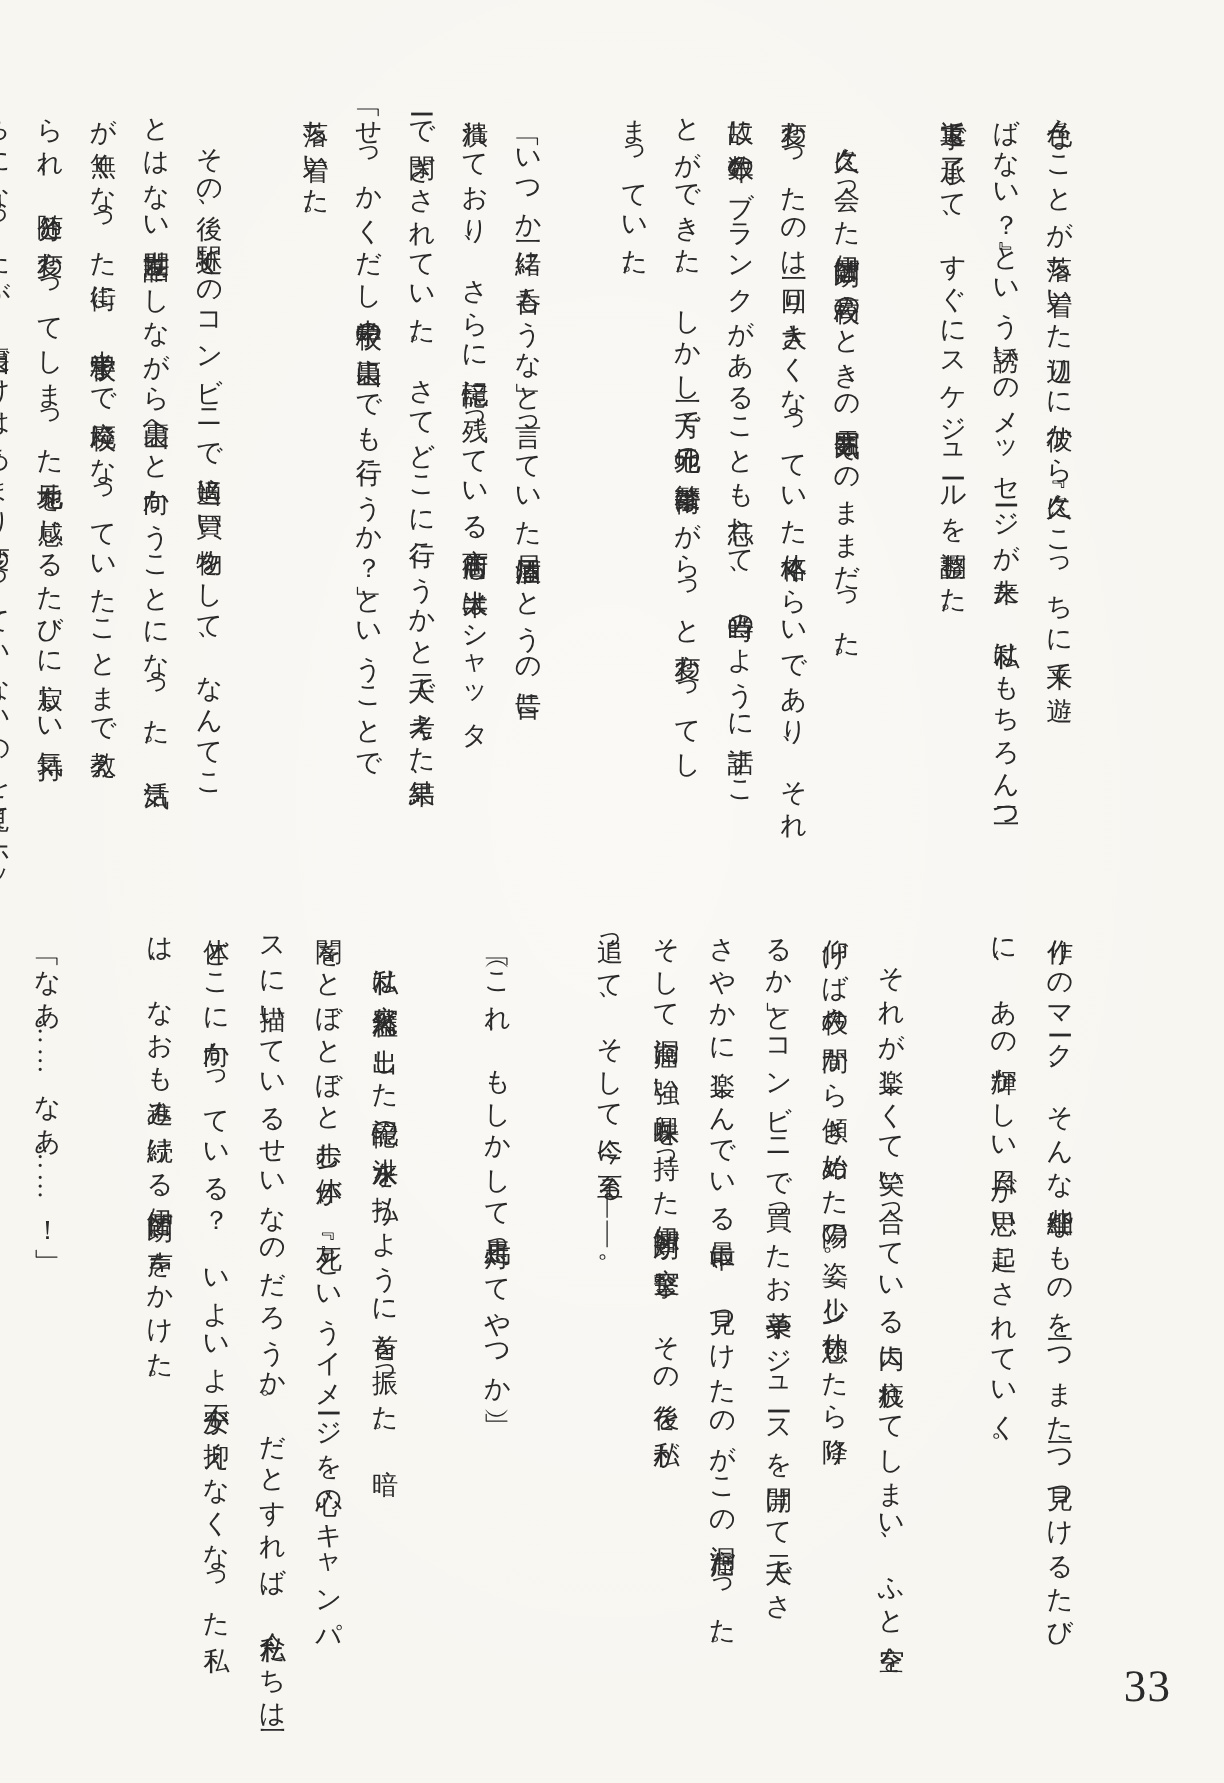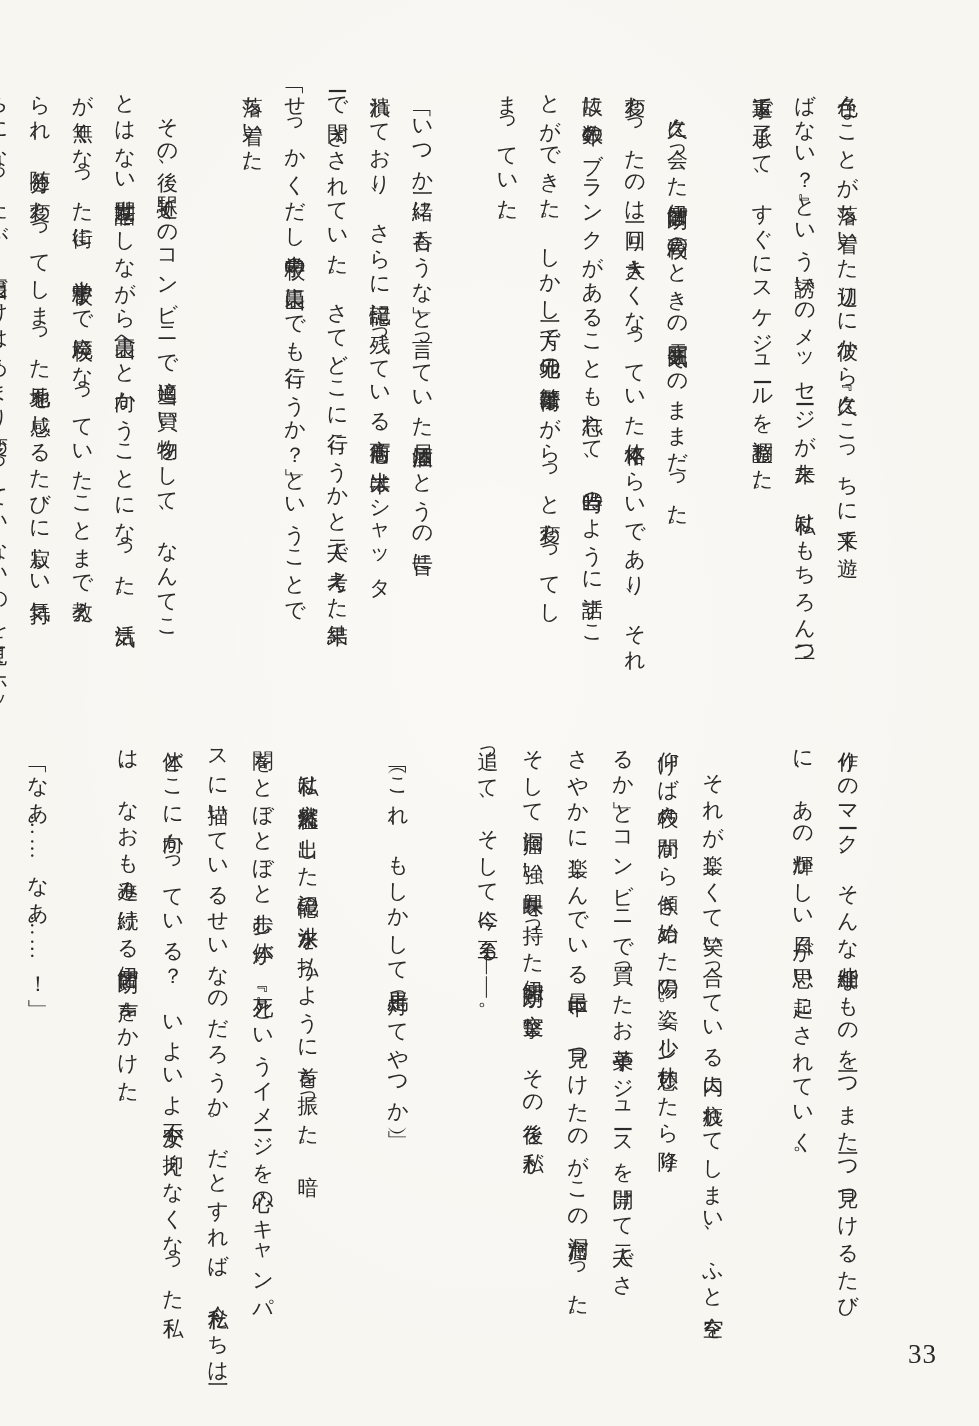--- a/index.html
+++ b/index.html
@@ -51,21 +51,21 @@
     right: 64px;
     width: 840px;
     height: 690px;
     line-height: 45px;
     letter-spacing: 2.6px;
   }
   .page-number {
     position: absolute;
     right: 42px;
     bottom: 56px;
-    font-size: 27px;
+    font-size: 36px;
     letter-spacing: 1px;
     color: var(--ink);
   }
 </style>
 </head>
 <body>
 
 <div class="page">
 
   <div class="band band-top">

